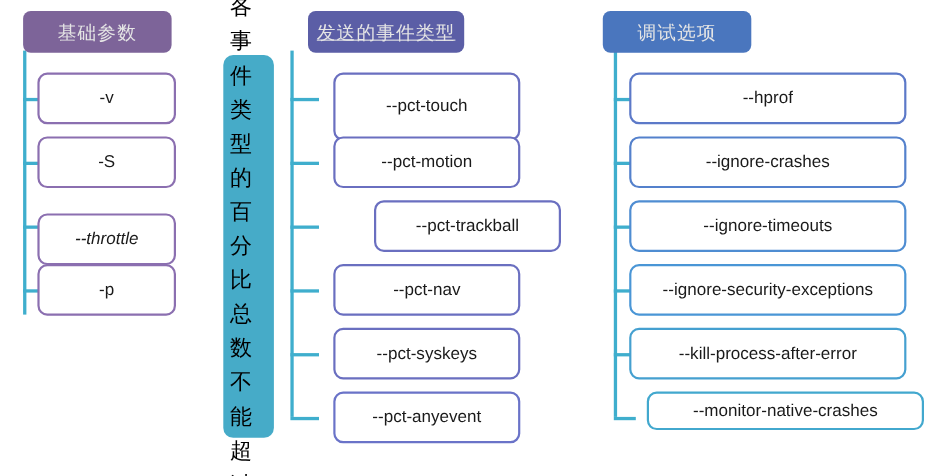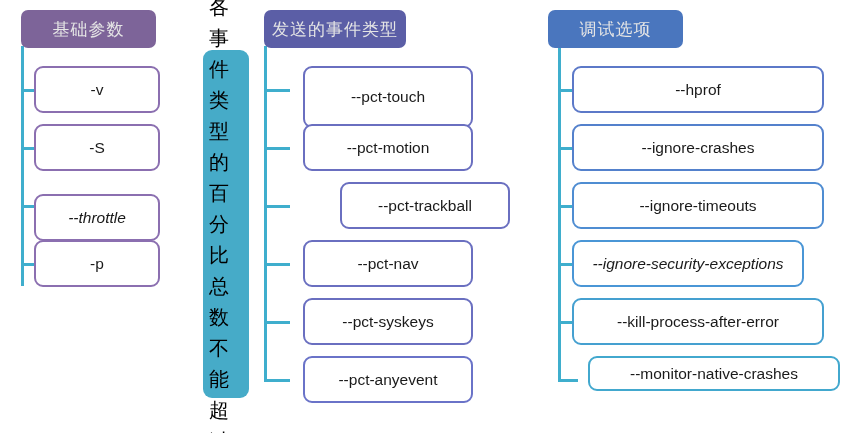--- a/index.html
+++ b/index.html
@@ -114,21 +114,21 @@
 
   <div class="conn-v" style="left:264px; top:46px; height:333px;"></div>
 
   <div class="conn-h" style="left:264px; top:89px; width:26px;"></div>
   <div class="conn-h" style="left:264px; top:147px; width:26px;"></div>
   <div class="conn-h" style="left:264px; top:205px; width:26px;"></div>
   <div class="conn-h" style="left:264px; top:263px; width:26px;"></div>
   <div class="conn-h" style="left:264px; top:321px; width:26px;"></div>
   <div class="conn-h" style="left:264px; top:379px; width:26px;"></div>
 
-  <div class="header-box" style="left:264px; top:10px; width:142px; height:38px; background:#5B5EA6;">发送的事件类型</div>
+  <div class="header-box" style="left:280px; top:10px; width:142px; height:38px; background:#5B5EA6;text-decoration:underline;">发送的事件类型</div>
 
   <div class="item-box" style="left:303px; top:66px; width:170px; height:62px; border-color:#6A6FC0;">--pct-touch</div>
   <div class="item-box" style="left:303px; top:124px; width:170px; height:47px; border-color:#6A6FC0;">--pct-motion</div>
   <div class="item-box" style="left:303px; top:182px; width:170px; height:47px; border-color:#6A6FC0;margin-left:37px;">--pct-trackball</div>
   <div class="item-box" style="left:303px; top:240px; width:170px; height:47px; border-color:#6A6FC0;">--pct-nav</div>
   <div class="item-box" style="left:303px; top:298px; width:170px; height:47px; border-color:#6A6FC0;">--pct-syskeys</div>
   <div class="item-box" style="left:303px; top:356px; width:170px; height:47px; border-color:#6A73C8;">--pct-anyevent</div>
 
   <div class="conn-v" style="left:558px; top:46px; height:333px;"></div>
 
@@ -137,17 +137,17 @@
   <div class="conn-h" style="left:558px; top:205px; width:20px;"></div>
   <div class="conn-h" style="left:558px; top:263px; width:20px;"></div>
   <div class="conn-h" style="left:558px; top:321px; width:20px;"></div>
   <div class="conn-h" style="left:558px; top:379px; width:20px;"></div>
 
   <div class="header-box" style="left:548px; top:10px; width:135px; height:38px; background:#4A76BE;">调试选项</div>
 
   <div class="item-box" style="left:572px; top:66px; width:252px; height:47px; border-color:#5C79C8;text-align:right;">--hprof</div>
   <div class="item-box" style="left:572px; top:124px; width:252px; height:47px; border-color:#5481CC;">--ignore-crashes</div>
   <div class="item-box" style="left:572px; top:182px; width:252px; height:47px; border-color:#4F8DD2;">--ignore-timeouts</div>
-  <div class="item-box" style="left:572px; top:240px; width:232px; height:47px; border-color:#4A96D6;font-style:italic;">--ignore-security-exceptions</div>
+  <div class="item-box" style="left:572px; top:240px; width:252px; height:47px; border-color:#4A96D6;">--ignore-security-exceptions</div>
   <div class="item-box" style="left:572px; top:298px; width:252px; height:47px; border-color:#45A0D0;">--kill-process-after-error</div>
   <div class="item-box" style="left:572px; top:356px; width:252px; height:35px; border-color:#42A8CE;margin-left:16px;">--monitor-native-crashes</div>
 
 </div>
 
 </body></html>

